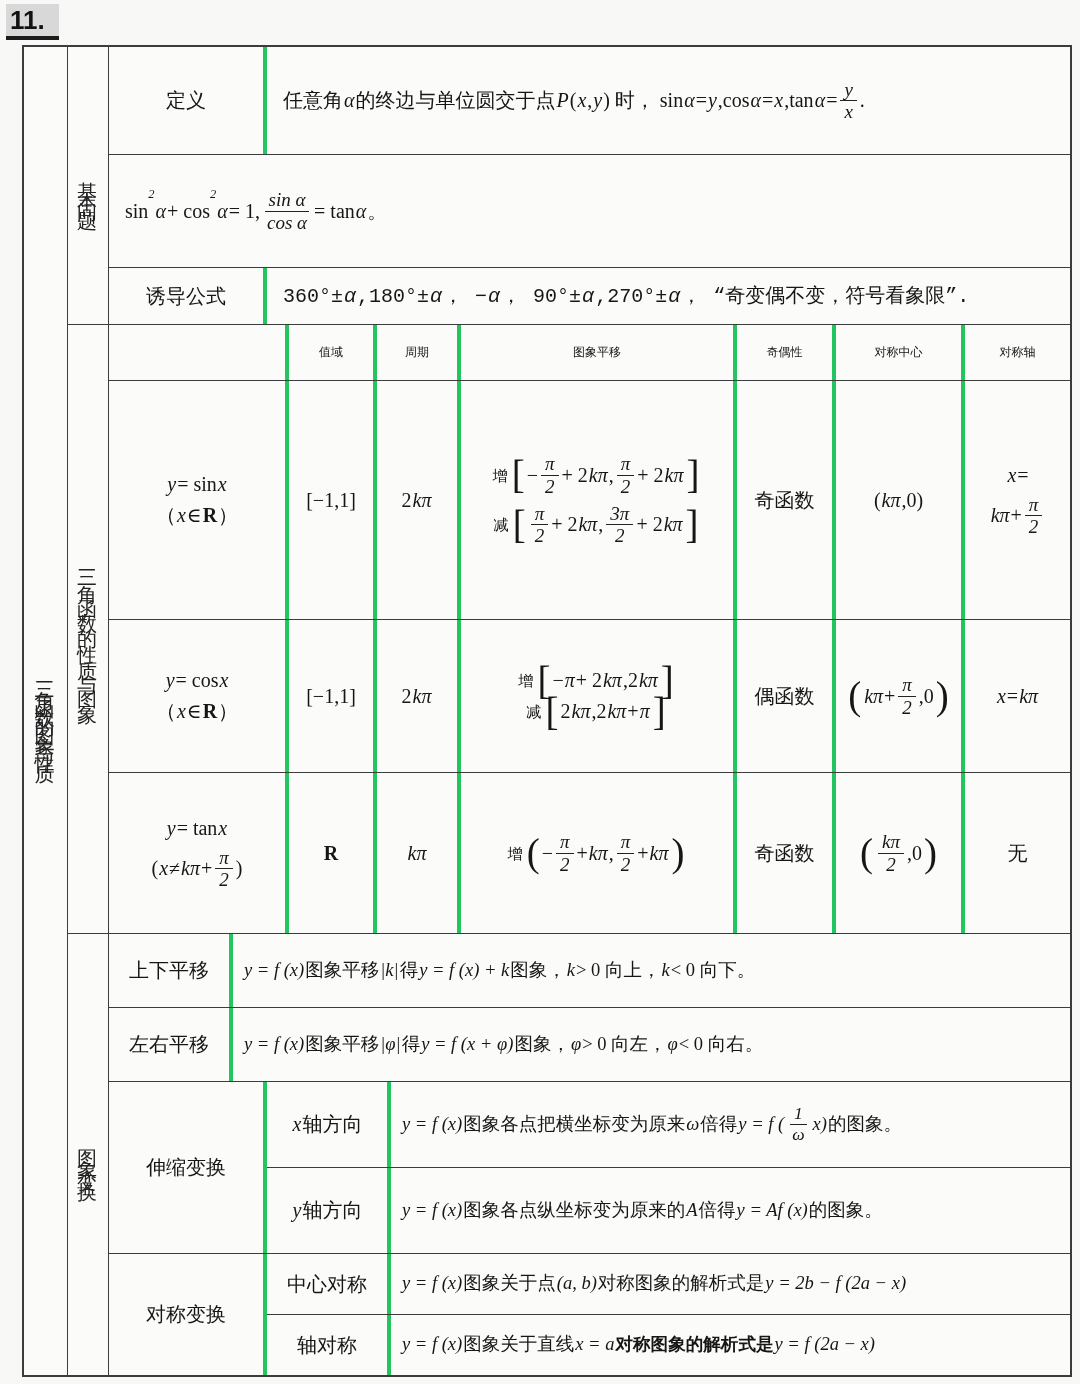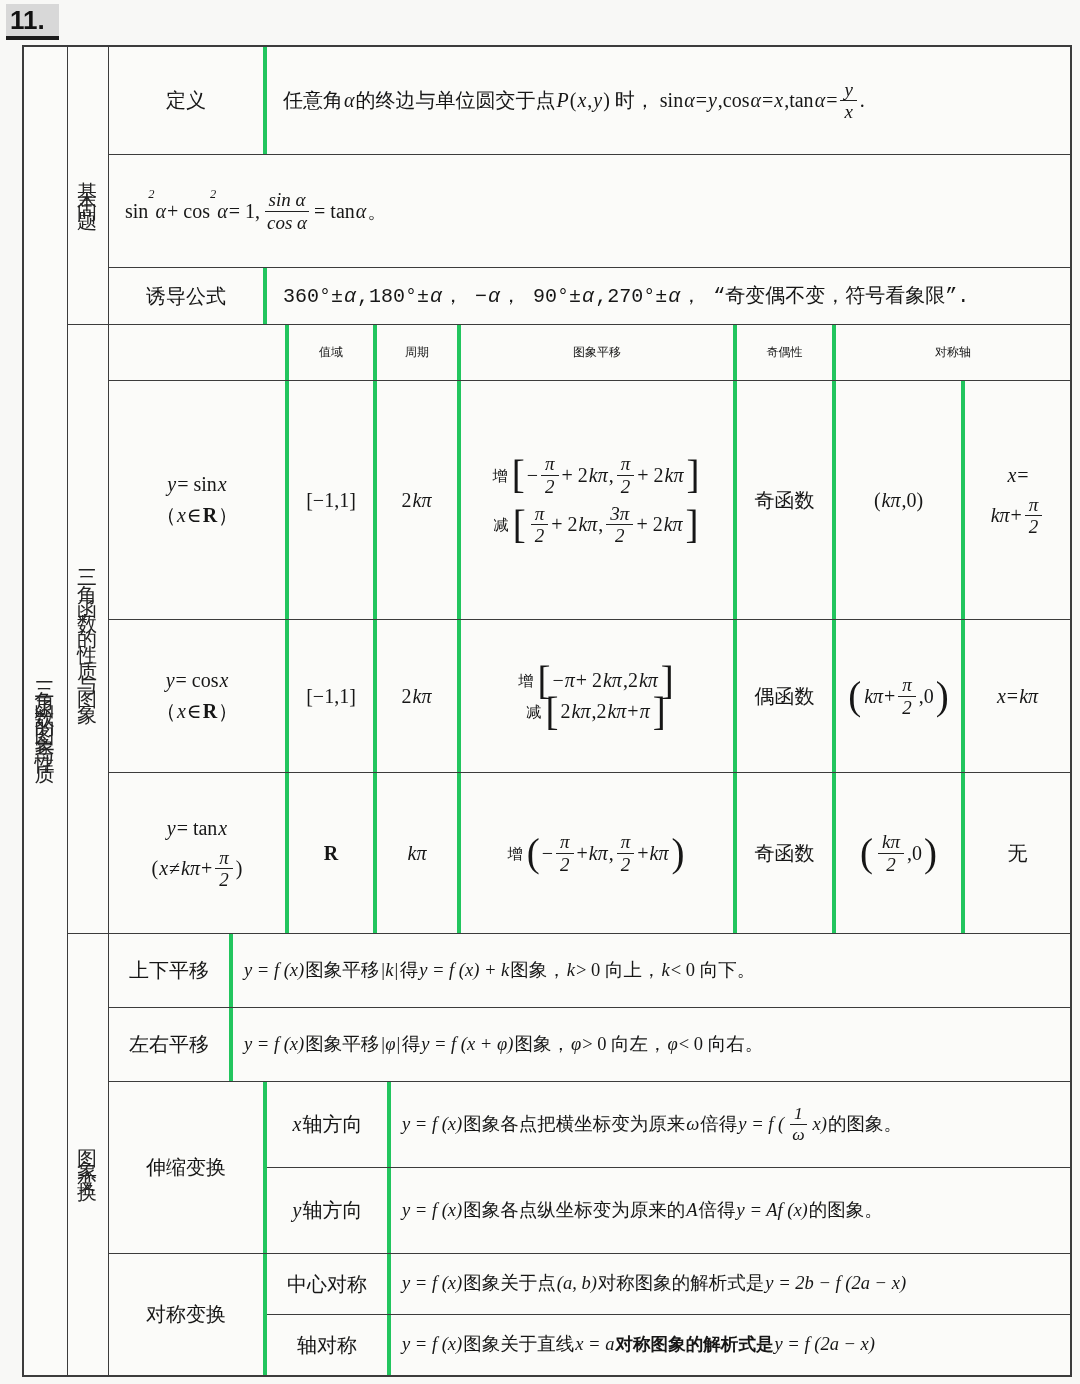--- a/index.html
+++ b/index.html
@@ -173,20 +173,21 @@
 
     <div class="sec secB">
       <div class="vcell sec-side ls-props">三角函数的性质与图象</div>
       <div class="sec-body">
         <div class="row rHead">
           <div class="cell w-name hd"></div>
           <div class="cell w-range hd">值域</div>
           <div class="cell w-period hd">周期</div>
           <div class="cell w-mono hd">图象平移</div>
           <div class="cell w-parity hd">奇偶性</div>
+          <div class="cell w-center hd">对称中心</div>
           <div class="cell w-axis hd">对称轴</div>
         </div>
 
         <div class="row rSin">
           <div class="cell w-name">
               <div class="fline">
                 <span class="mi">y</span>
                 <span class="mt"> = sin </span>
                 <span class="mi">x</span>
               </div>

